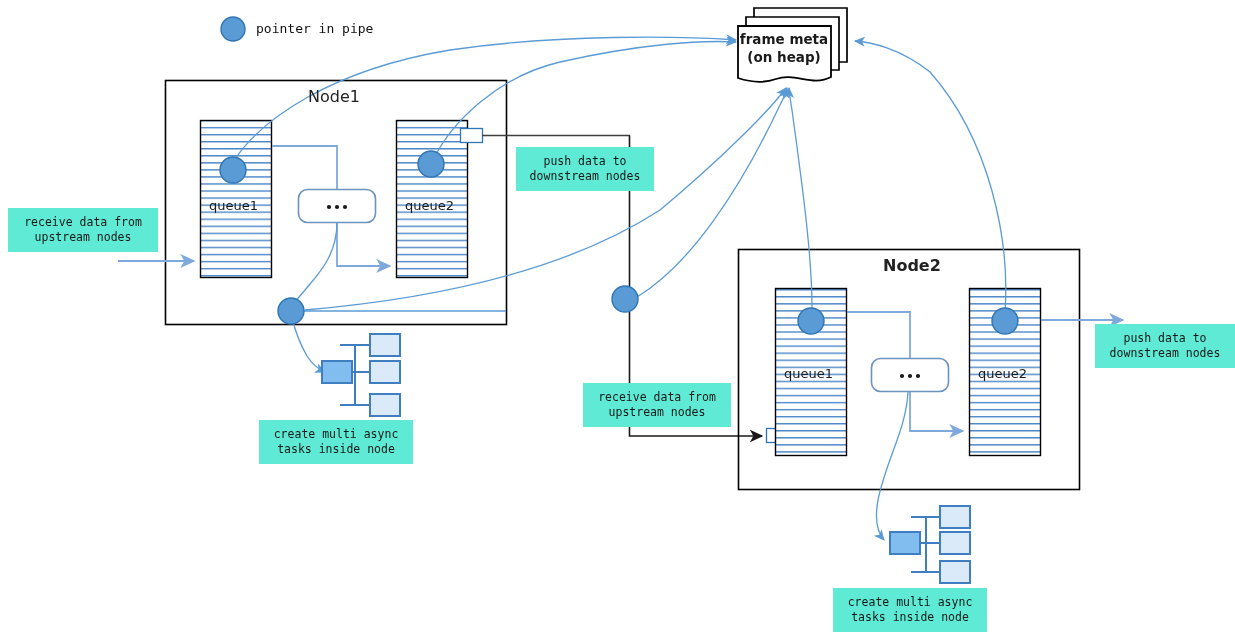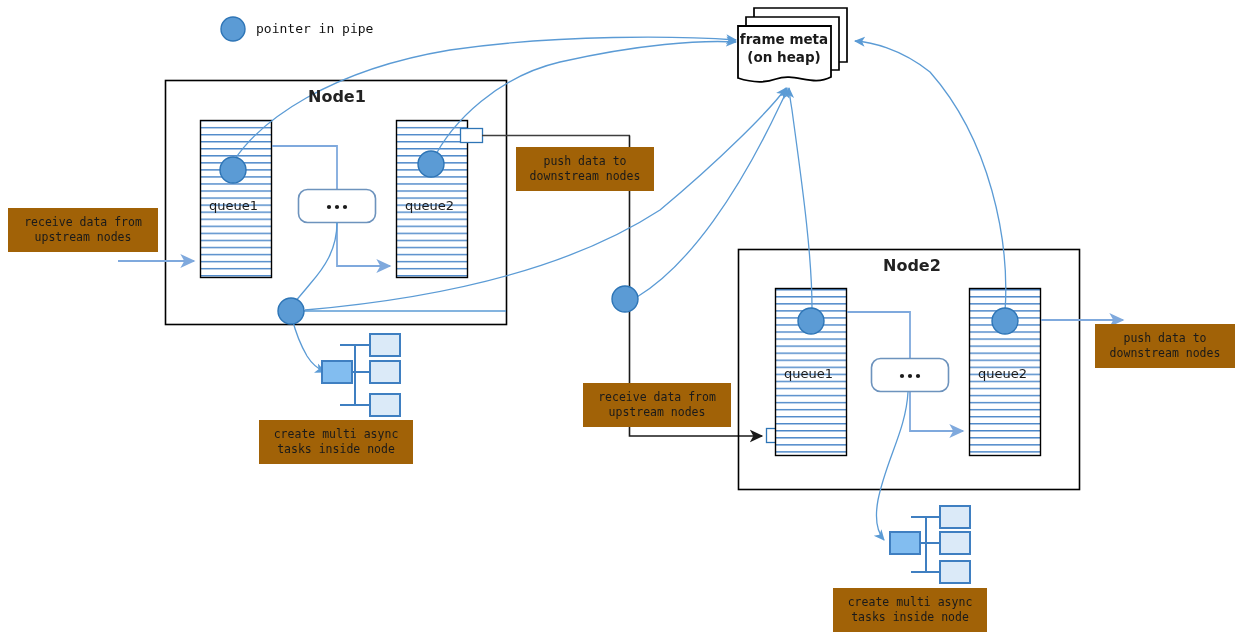--- a/index.html
+++ b/index.html
@@ -3,21 +3,21 @@
 <meta charset="utf-8">
 <style>
   html,body{margin:0;padding:0;background:#ffffff;}
   body{
     width:1235px;height:641px;position:relative;overflow:hidden;
     font-family:"DejaVu Sans Mono","Liberation Mono",monospace;
   }
   #stage{position:absolute;left:0;top:0;width:1235px;height:641px;}
   svg.layer{position:absolute;left:0;top:0;width:1235px;height:641px;overflow:visible;}
   .lbl{
-    position:absolute;background:#a16207;color:#1a1a1a;
+    position:absolute;background:#5eead4;color:#1a1a1a;
     font-family:"DejaVu Sans Mono","Liberation Mono",monospace;
     font-size:11.5px;line-height:15px;text-align:center;
     padding:7px 9px;box-sizing:border-box;white-space:pre;
   }
   .txt{position:absolute;color:#1a1a1a;white-space:pre;}
   .nodeTitle{
     font-family:"DejaVu Sans","Liberation Sans",sans-serif;
     font-size:16px;color:#222;
   }
   .qname{
@@ -187,21 +187,21 @@
     </g>
     <g fill="#1a1a1a">
       <circle cx="902" cy="376" r="2.1"></circle>
         <circle cx="910" cy="376" r="2.1"></circle>
         <circle cx="918" cy="376" r="2.1"></circle>
     </g>
   </svg>
 
   <div class="txt legend" style="left:256px;top:21px;">pointer in pipe</div>
 
-  <div class="txt nodeTitle" style="left:308px;top:87px;font-weight:bold;">Node1</div>
+  <div class="txt nodeTitle" style="left:308px;top:87px;">Node1</div>
   <div class="txt nodeTitle" style="left:883px;top:256px;font-weight:bold;">Node2</div>
 
   <div class="txt qname" style="left:209px;top:198px;">queue1</div>
   <div class="txt qname" style="left:405px;top:198px;">queue2</div>
   <div class="txt qname" style="left:784px;top:366px;">queue1</div>
   <div class="txt qname" style="left:978px;top:366px;">queue2</div>
 
   <div class="lbl" style="left:8px;top:208px;width:150px;">receive data from
 upstream nodes</div>
   <div class="lbl" style="left:516px;top:147px;width:138px;">push data to

